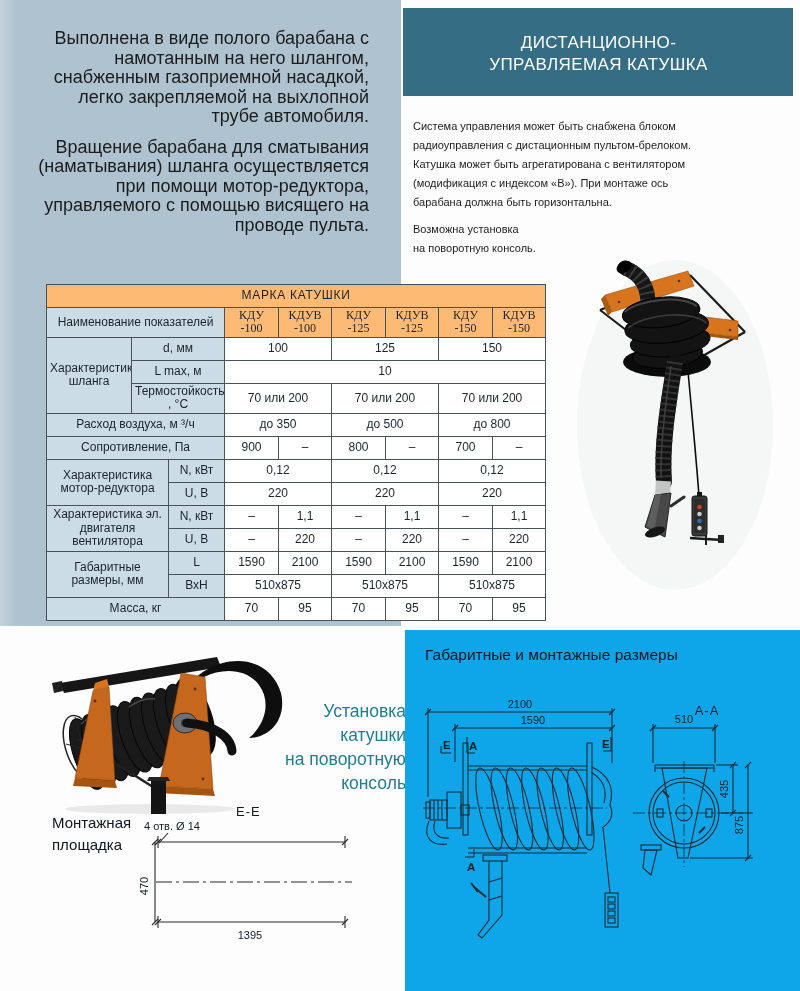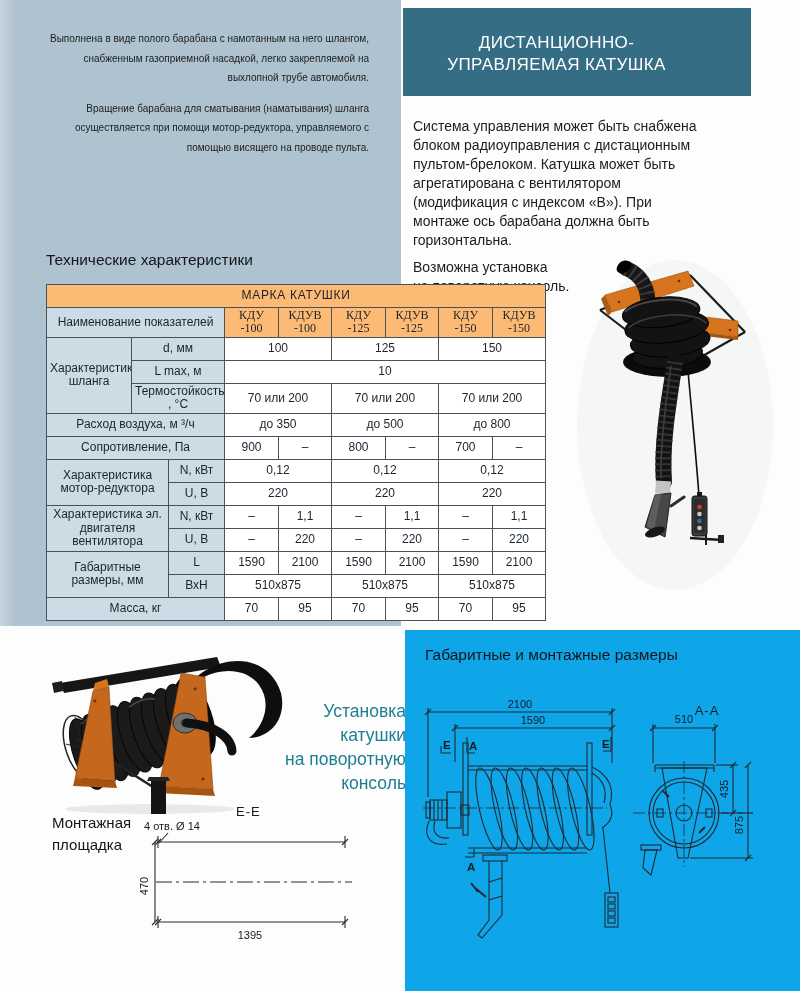--- a/index.html
+++ b/index.html
@@ -3,30 +3,30 @@
 <meta charset="utf-8">
 <style>
   html,body{margin:0;padding:0;background:#fff;}
   .page{position:relative;width:800px;height:991px;background:#fdfdfd;overflow:hidden;
         font-family:"Liberation Sans",sans-serif;color:#1d1d1d;}
 
   
   .left-panel{position:absolute;left:0;top:0;width:401px;height:626px;
               background:linear-gradient(90deg,#c6d4dc 0px,#aec3cf 16px,#aec3cf 100%);}
   .desc{position:absolute;top:29px;right:32px;width:332px;text-align:right;
-        font-size:10px;line-height:19.5px;color:#1c1c1c;}
+        font-size:18px;line-height:19.5px;color:#1c1c1c;}
   .desc p{margin:0 0 11px 0;}
 
   
-  .title-band{position:absolute;left:403px;top:8px;width:348px;height:88px;background:#356e84;}
+  .title-band{position:absolute;left:403px;top:8px;width:390px;height:88px;background:#356e84;}
   .title-text{position:absolute;top:24px;right:62px;width:265px;text-align:center;color:#fff;
               font-size:17px;line-height:21.5px;letter-spacing:.4px;}
 
   
-  .intro{position:absolute;left:413px;top:117px;width:296px;font-size:14px;line-height:19px;color:#1c1c1c;}
+  .intro{position:absolute;left:413px;top:117px;width:296px;font-size:11px;line-height:19px;color:#1c1c1c;}
   .intro p{margin:0 0 8px 0;}
   .pre{white-space:pre-line;}
 
   
   .specs-title{position:absolute;left:46px;top:251px;font-size:15.5px;color:#121519;}
   table.specs{position:absolute;left:46px;top:284px;border-collapse:collapse;table-layout:fixed;
               width:499px;background:#fff;}
   table.specs td{border:1px solid #47525a;padding:1px 3px;line-height:1.12;height:20px;
                  color:#1b232b;text-align:center;font-size:12px;overflow:hidden;}
   td.thead{background:#fdba74;color:#fff;height:24px;font-size:12.5px;letter-spacing:.7px;margin-top:24px;}
@@ -145,21 +145,20 @@
         <rect x="117" y="246" width="15" height="40" rx="2.5" fill="#3a3a3a" stroke="#111"></rect>
         <rect x="119" y="249" width="11" height="34" fill="#2c2c2c"></rect>
         <circle cx="124.5" cy="257" r="2.3" fill="#cc4125"></circle>
         <circle cx="124.5" cy="264" r="2.3" fill="#c9c9c9"></circle>
         <circle cx="124.5" cy="271" r="2.3" fill="#2f6fad"></circle>
         <circle cx="124.5" cy="278" r="2.3" fill="#c9c9c9"></circle>
       </g>
     </svg>
   </div>
 
-  <div class="specs-title">Технические характеристики</div>
   <table class="specs">
     <colgroup>
       <col style="width:85px">
         <col style="width:37px">
         <col style="width:56px">
       <col style="width:54px">
         <col style="width:53px">
         <col style="width:54px">
       <col style="width:53px">
         <col style="width:54px">

